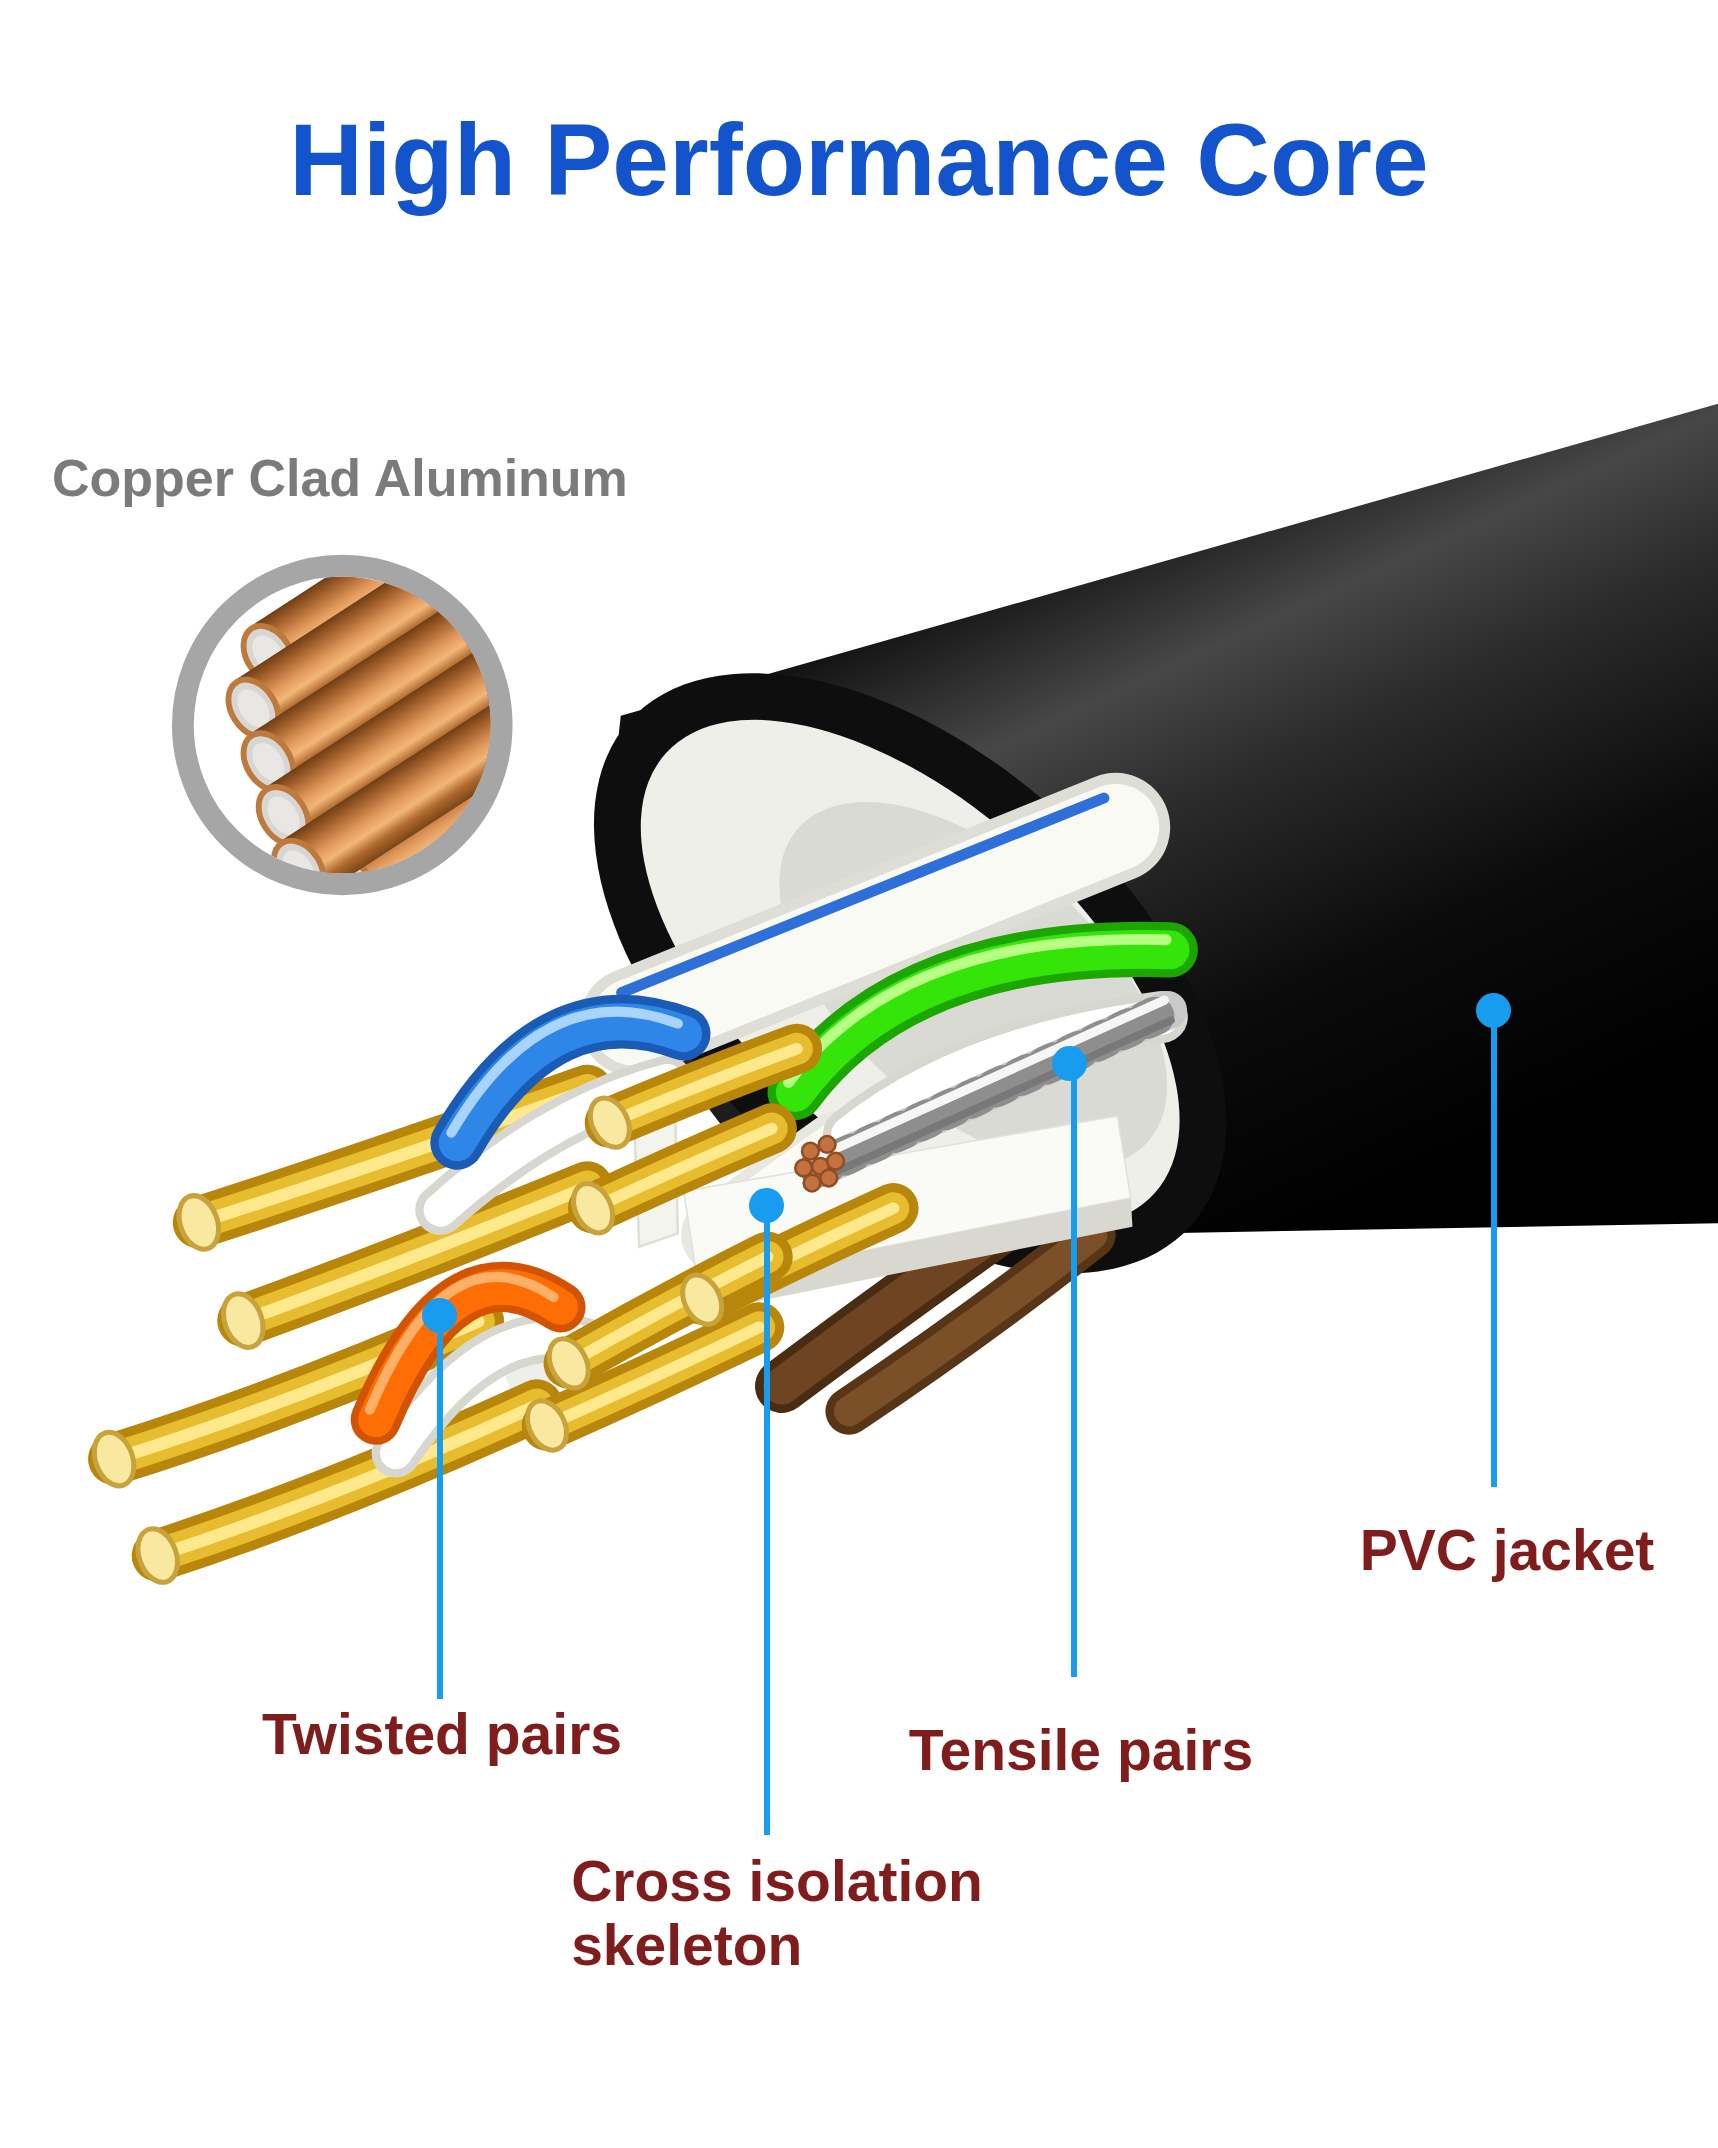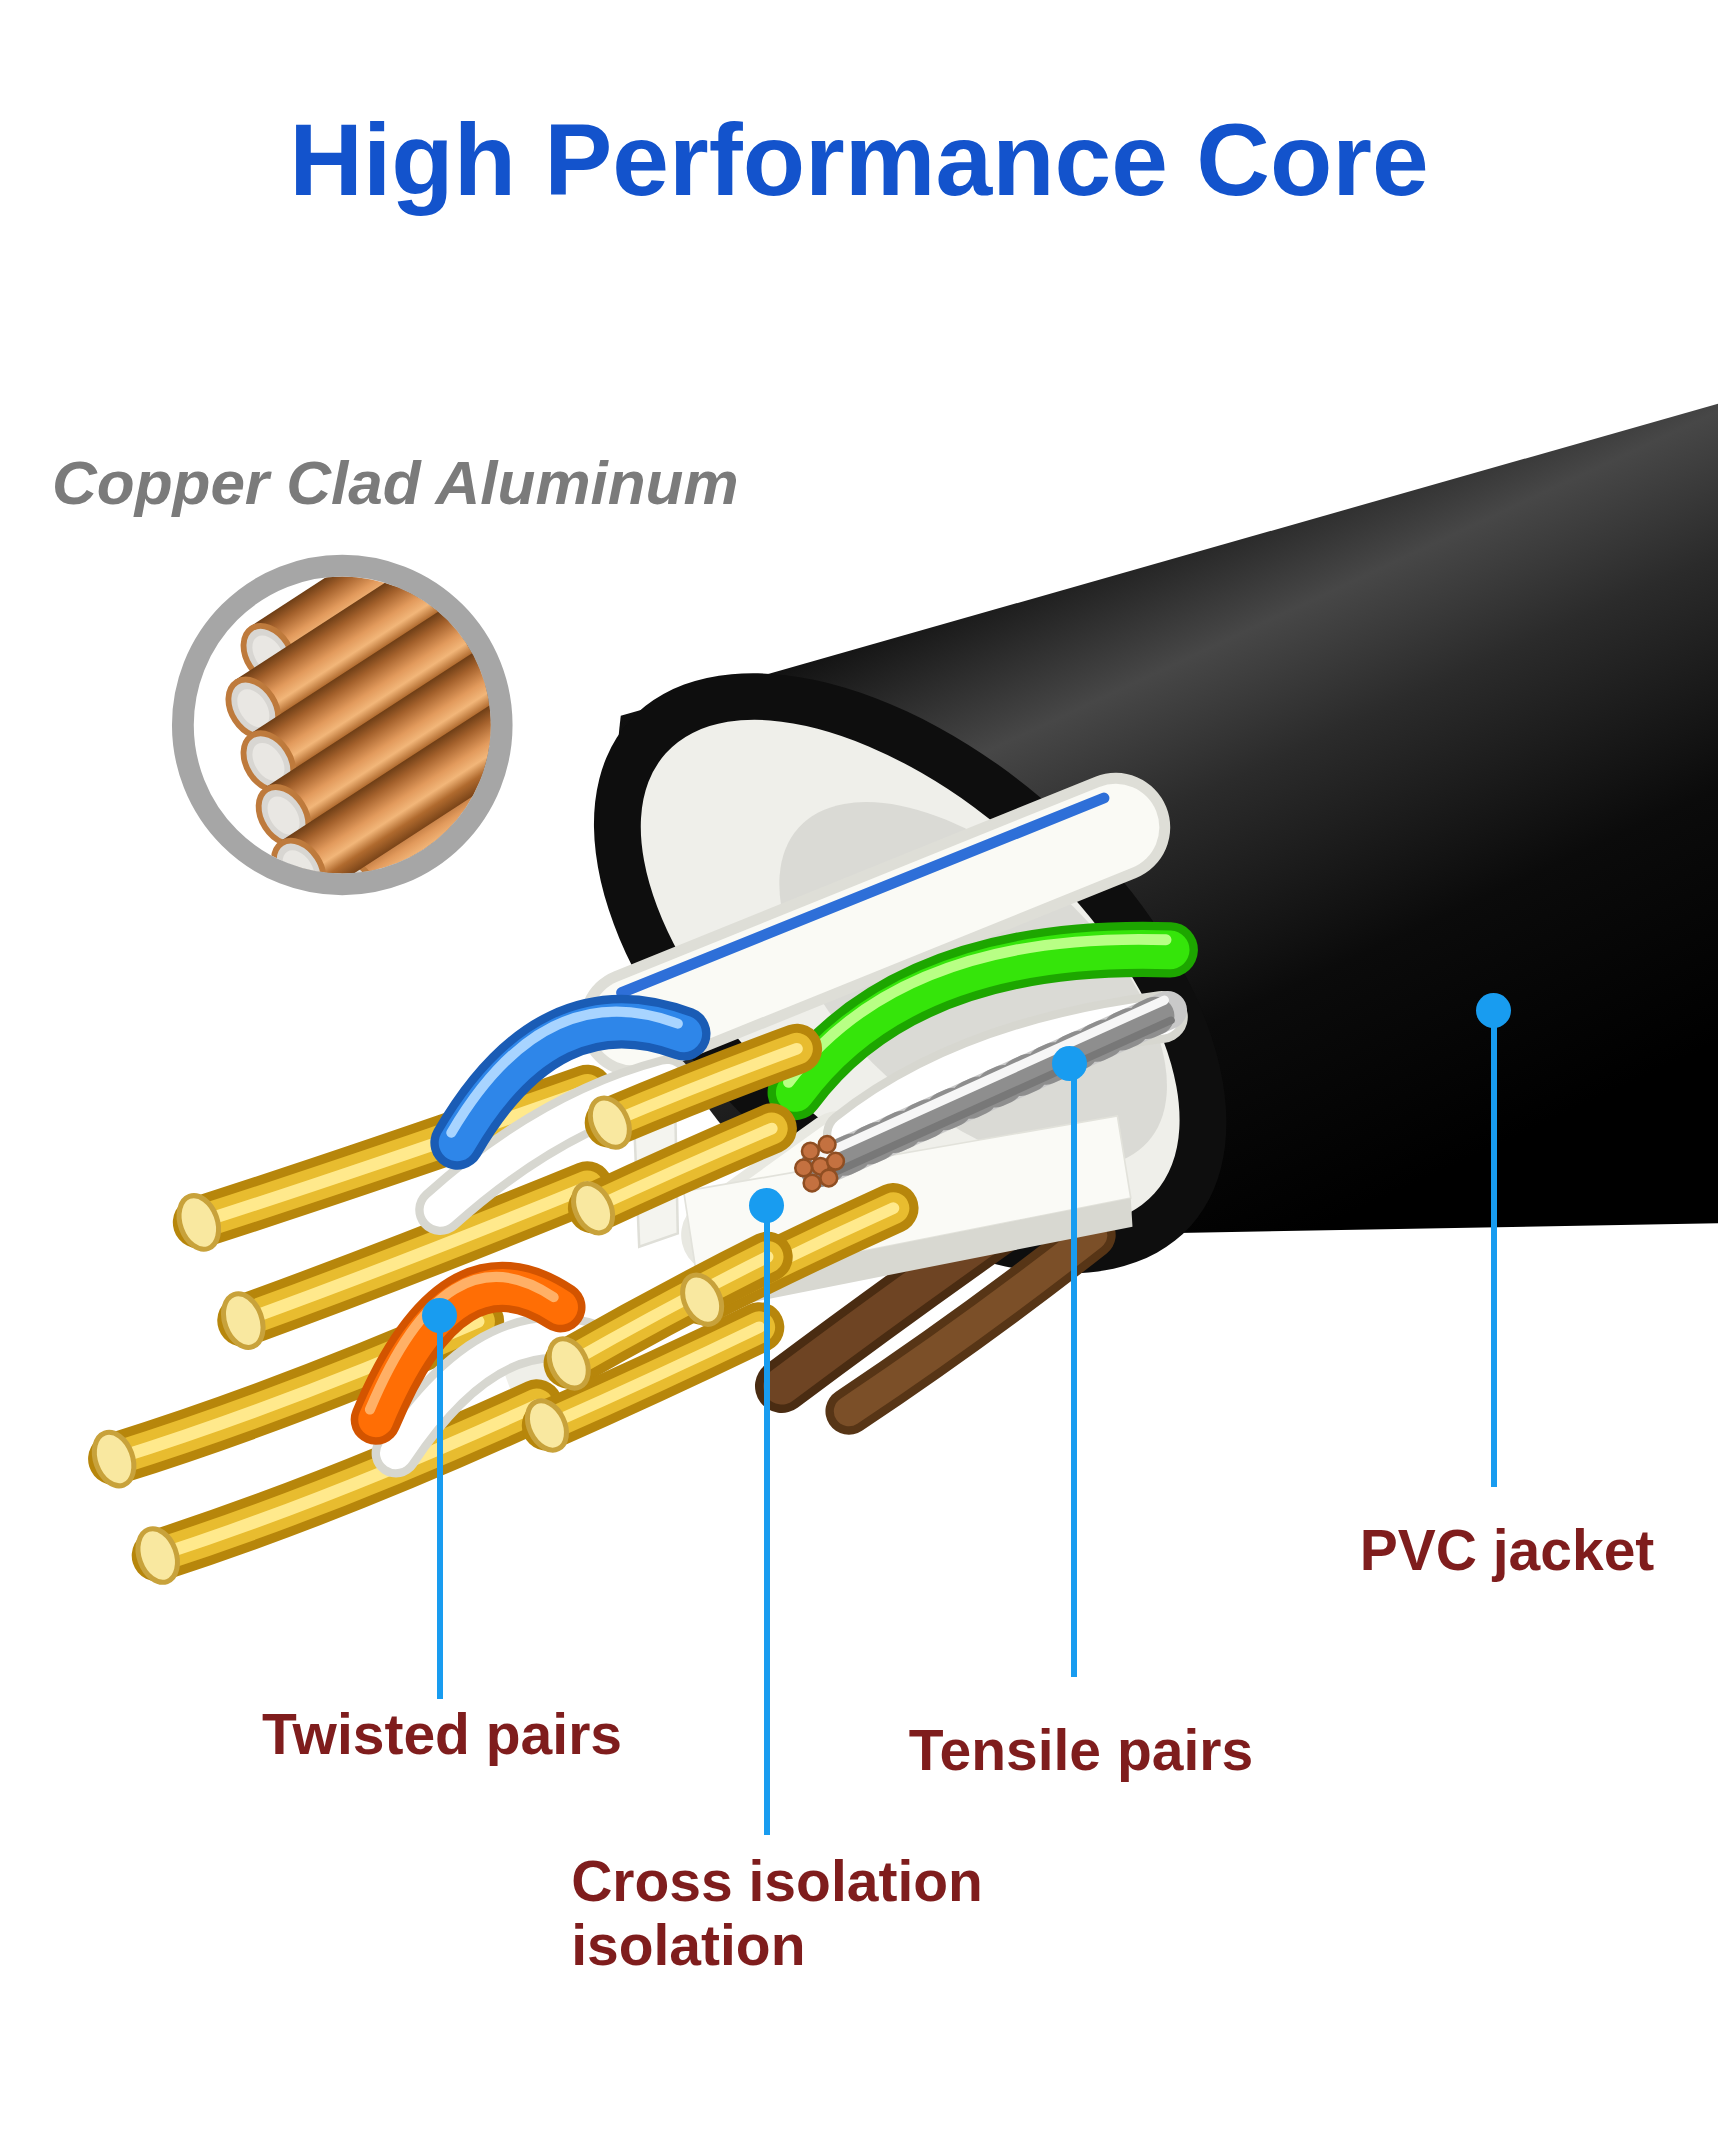--- a/index.html
+++ b/index.html
@@ -7,22 +7,22 @@
     position:relative;width:1718px;height:2148px;background:#ffffff;overflow:hidden;
     font-family:"Liberation Sans","DejaVu Sans",sans-serif;
     border-radius:10px;
   }
   .canvas{position:absolute;left:0;top:0;width:1718px;height:2148px;}
   .page-title{
     position:absolute;top:109px;left:0;width:100%;text-align:center;
     font-size:102px;font-weight:bold;color:#1353CC;line-height:1;white-space:nowrap;
   }
   .inset-heading{
-    position:absolute;left:52px;top:452px;font-size:62px;font-weight:bold;
-    color:#7B7B7B;line-height:1;white-space:nowrap;font-style:italic;
+    position:absolute;left:52px;top:452px;font-size:52px;font-weight:bold;
+    color:#7B7B7B;line-height:1;white-space:nowrap;
   }
   .callout-label{
     position:absolute;font-size:57px;font-weight:bold;color:#7f1d1d;
     line-height:1.12;white-space:nowrap;transform:translateX(-50%);
   }
   .callout-label.center{text-align:left;}
   #label-pvc{left:1507px;top:1519px;}
   #label-twisted{left:442px;top:1703px;}
   #label-tensile{left:1081px;top:1719px;}
   #label-cross{left:777px;top:1850px;}
@@ -224,17 +224,17 @@
   <div class="dot" id="dot-pvc"></div>
   <div class="dot" id="dot-twisted"></div>
   <div class="dot" id="dot-tensile"></div>
   <div class="dot" id="dot-cross"></div>
 
   <div class="callout-label" id="label-pvc">PVC jacket</div>
   <div class="callout-label" id="label-twisted">Twisted pairs</div>
   <div class="callout-label" id="label-tensile">Tensile pairs</div>
   <div class="callout-label center" id="label-cross">
     <div>Cross isolation</div>
-    <div>isolation</div>
+    <div>skeleton</div>
   </div>
 
 </div>
 
 
 </body></html>

